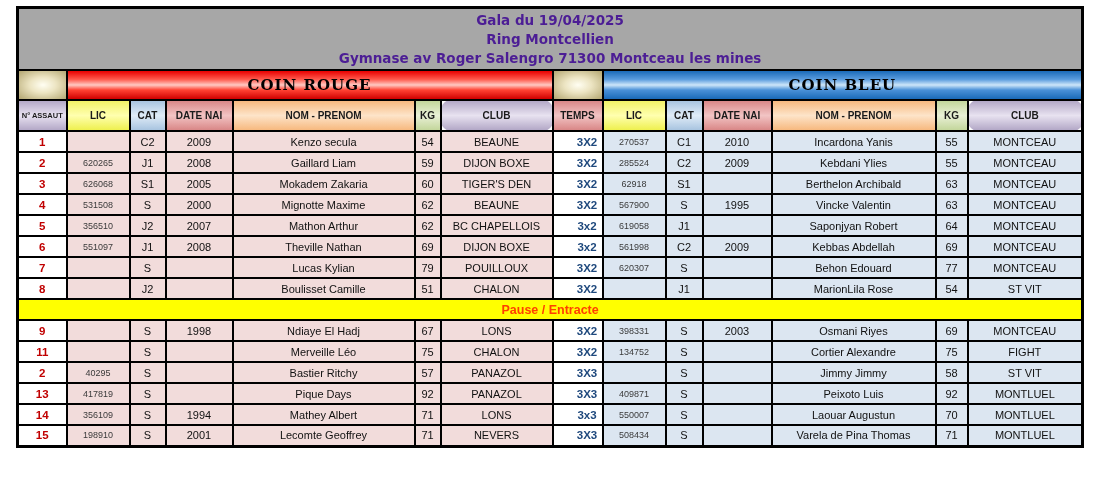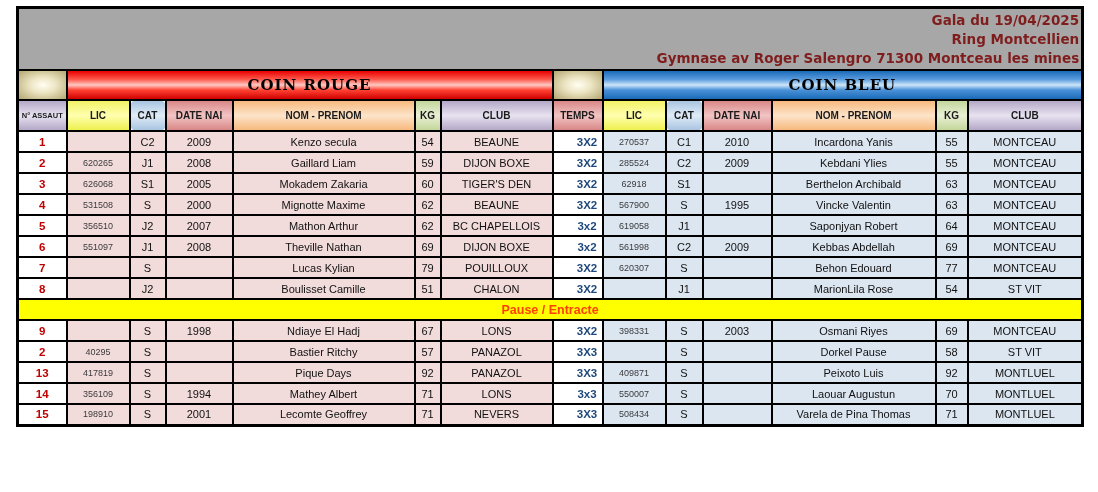--- a/index.html
+++ b/index.html
@@ -4,37 +4,37 @@
 <style>
   html,body{margin:0;padding:0;background:#fff;width:1098px;height:492px;overflow:hidden;}
   .sheet{position:absolute;left:16px;top:6px;}
   table.gala{border-collapse:collapse;table-layout:fixed;width:1066px;border:3px solid #000;}
   td,th{border:2px solid #000;padding:0 2px;text-align:center;vertical-align:middle;
         font-family:"Liberation Sans",sans-serif;font-size:11px;color:#111;
         white-space:nowrap;overflow:hidden;}
   
   .title-cell{background:#a7a7a7;height:60px;}
   .title-line{font-family:"DejaVu Sans",sans-serif;font-weight:bold;font-size:13.5px;
-              color:#7f1d1d;line-height:19px;text-align:right;}
+              color:#4c1d95;line-height:19px;}
   
   .band-row td{height:28px;}
   .corner-cell{background:radial-gradient(ellipse at center,#fffef2 0%,#ece4c2 40%,#b3a671 100%);}
   .band-red{background:linear-gradient(180deg,#e80000 0%,#ff5a4d 30%,#ffc9c3 50%,#ff4233 68%,#cf0000 100%);}
   .band-blue{background:linear-gradient(180deg,#1a6ab8 0%,#5a9cde 30%,#cde6f9 50%,#4a91d8 68%,#1a6ab8 100%);}
   .band-label{font-family:"DejaVu Serif","Liberation Serif",serif;font-weight:bold;
               font-size:15px;letter-spacing:1px;color:#000;}
   
   .header-row th{height:29px;font-weight:bold;font-size:10px;color:#1a1a1a;}
   th.h-assaut{background:linear-gradient(180deg,#b3a8c7,#e8e2f0 50%,#b3a8c7);font-size:7.5px;}
   th.h-lic{background:linear-gradient(180deg,#f2f266,#ffffaf 50%,#eef04f);}
-  th.h-cat{background:linear-gradient(180deg,#a8c4e0,#e0ecf7 50%,#a8c4e0);border-radius:7px;}
+  th.h-cat{background:linear-gradient(180deg,#a8c4e0,#e0ecf7 50%,#a8c4e0);}
   th.h-date{background:linear-gradient(180deg,#d98787,#f2c4c4 50%,#d98787);}
   th.h-nom{background:linear-gradient(180deg,#f7b97f,#fde4c9 50%,#f7b97f);}
   th.h-kg{background:linear-gradient(180deg,#c3d69b,#e9f0d6 50%,#c3d69b);}
-  th.h-club{background:linear-gradient(180deg,#b3a8c7,#e8e2f0 50%,#b3a8c7);}
+  th.h-club{background:linear-gradient(180deg,#b3a8c7,#e8e2f0 50%,#b3a8c7);border-radius:10px;}
   th.h-temps{background:linear-gradient(180deg,#d98787,#f2c4c4 50%,#d98787);}
   
   tbody tr{height:21px;}
   td.red{background:#f2dcdb;}
   td.blue{background:#dce6f1;}
   td.c-num{background:#fff;color:#c00000;font-weight:bold;font-size:11.5px;}
   td.c-temps{background:#fff;color:#1f497d;font-weight:bold;font-size:11.5px;padding-left:21px;}
   td.c-lic{font-size:9px;color:#3a3a3a;}
   td.c-kg{font-size:11px;}
   
@@ -238,32 +238,48 @@
     <td class="red">LONS</td>
     <td class="c-temps">3X2</td>
     <td class="c-lic blue">398331</td>
     <td class="blue">S</td>
     <td class="blue">2003</td>
     <td class="blue">Osmani Riyes</td>
     <td class="c-kg blue">69</td>
     <td class="blue">MONTCEAU</td>
   </tr>
         <tr>
+    <td class="c-num">11</td>
+    <td class="c-lic red"></td>
+    <td class="red">S</td>
+    <td class="red"></td>
+    <td class="red">Merveille Léo</td>
+    <td class="c-kg red">75</td>
+    <td class="red">CHALON</td>
+    <td class="c-temps">3X2</td>
+    <td class="c-lic blue">134752</td>
+    <td class="blue">S</td>
+    <td class="blue"></td>
+    <td class="blue">Cortier Alexandre</td>
+    <td class="c-kg blue">75</td>
+    <td class="blue">FIGHT</td>
+  </tr>
+        <tr>
     <td class="c-num">2</td>
     <td class="c-lic red">40295</td>
     <td class="red">S</td>
     <td class="red"></td>
     <td class="red">Bastier Ritchy</td>
     <td class="c-kg red">57</td>
     <td class="red">PANAZOL</td>
     <td class="c-temps">3X3</td>
     <td class="c-lic blue"></td>
     <td class="blue">S</td>
     <td class="blue"></td>
-    <td class="blue">Dorkel Pause</td>
+    <td class="blue">Jimmy Jimmy</td>
     <td class="c-kg blue">58</td>
     <td class="blue">ST VIT</td>
   </tr>
         <tr>
     <td class="c-num">13</td>
     <td class="c-lic red">417819</td>
     <td class="red">S</td>
     <td class="red"></td>
     <td class="red">Pique Days</td>
     <td class="c-kg red">92</td>

